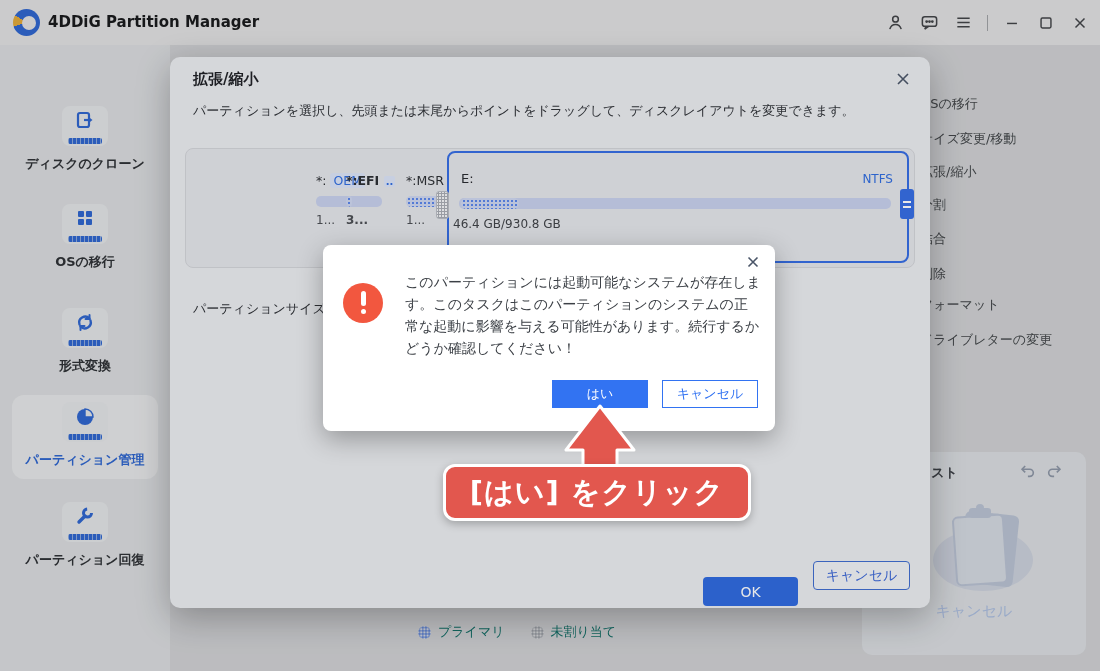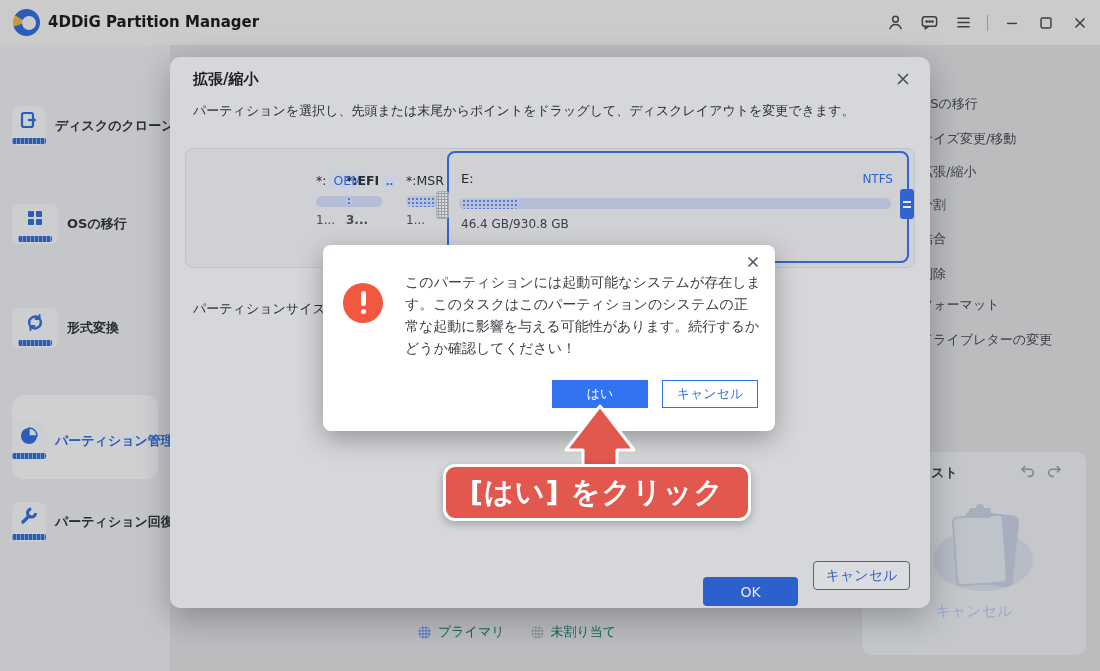--- a/index.html
+++ b/index.html
@@ -18,21 +18,21 @@
   .logo::after { content:""; position:absolute; left:9px; top:7px; width:14px; height:14px;
           border-radius:50%; background:#f5f5f6; }
   .app-title { position:absolute; left:48px; top:0; line-height:45px; font-size:15px; font-weight:bold; color:#17181a; }
   .tb-icons { position:absolute; right:10px; top:0; height:45px; display:flex; align-items:center; gap:14px; }
   .tb-btn { width:20px; height:20px; display:flex; align-items:center; justify-content:center; }
   .tb-sep { width:1px; height:16px; background:#aeb0b4; }
   .tb-btn svg { stroke:#45474b; fill:none; stroke-width:1.6; }
 
   
   .sidebar { position:absolute; left:0; top:45px; width:170px; bottom:0; background:#eef0f3; z-index:1; }
-  .side-item { position:absolute; left:12px; width:146px; display:flex; 
+  .side-item { position:absolute; left:12px; width:146px; display:flex; flex-direction:column;
                align-items:center; gap:9px; padding-top:7px; border-radius:12px; cursor:pointer; }
   .side-item.active { background:#fbfcfe; height:84px; }
   .si-1{top:54px;} .si-2{top:152px;} .si-3{top:256px;} .si-4{top:350px;} .si-5{top:450px;}
   .icon-box { width:46px; height:40px; background:#f7f9fc; border-radius:8px;
               display:flex; flex-direction:column; align-items:center; justify-content:flex-start; padding-top:3px; }
   .icon-box svg { width:24px; height:24px; }
   .icon-base { width:34px; height:6px; background:#2f6ce0; border-radius:2px; margin-top:1px;
                background-image:repeating-linear-gradient(90deg, rgba(255,255,255,0.5) 0 1px, transparent 1px 4px); }
   .side-label { font-size:13px; font-weight:bold; color:#2f3237; white-space:nowrap; }
   .side-item.active .side-label { color:#2f6ce0; }
@@ -90,21 +90,21 @@
              background-size:4px 4px; background-position:1px 1px; }
   .pbar .seg { position:absolute; left:0; top:0; bottom:0; border-radius:5px; }
   .psize { font-size:12px; color:#4a4d53; margin-top:6px; white-space:nowrap; }
 
   .sel-box { position:absolute; left:261px; top:2px; width:462px; height:112px;
              border:2px solid #356ce4; border-radius:8px; }
   .sel-label { position:absolute; left:12px; top:18px; font-size:13px; color:#26292e; }
   .sel-fs { position:absolute; right:14px; top:19px; font-size:12px; color:#2f6ce0; }
   .sel-bar { position:absolute; left:10px; right:16px; top:45px; height:11px; border-radius:5px; background:#c7d0ec; }
   .sel-used { position:absolute; left:2px; top:0; width:58px; height:11px; border-radius:5px; }
-  .sel-size { position:absolute; left:12px; top:64px; font-size:12px; color:#3f4247; }
+  .sel-size { position:absolute; left:4px; top:64px; font-size:12px; color:#3f4247; }
 
   .handle-left { position:absolute; left:250px; top:42px; width:13px; height:28px;
                  background-color:#f3f4f7; border:1px solid #b9bdc4; border-radius:3px;
                  background-image:radial-gradient(#a7abb3 1px, transparent 1.15px); background-size:3px 3px; cursor:ew-resize; }
   .handle-right { position:absolute; left:714px; top:40px; width:14px; height:30px;
                   background:#356ce4; border-radius:3px; display:flex; flex-direction:column;
                   align-items:center; justify-content:center; gap:3px; cursor:ew-resize; }
   .handle-right i { display:block; width:8px; height:2px; background:#fff; }
 
   .psize-label { position:absolute; left:23px; top:243px; font-size:13px; color:#2e3136; }

